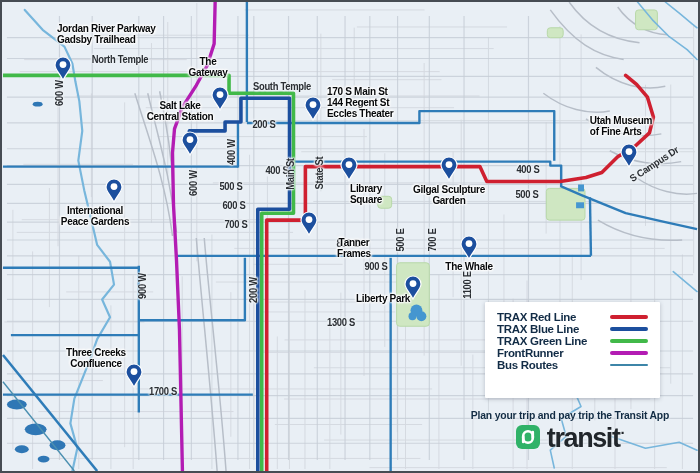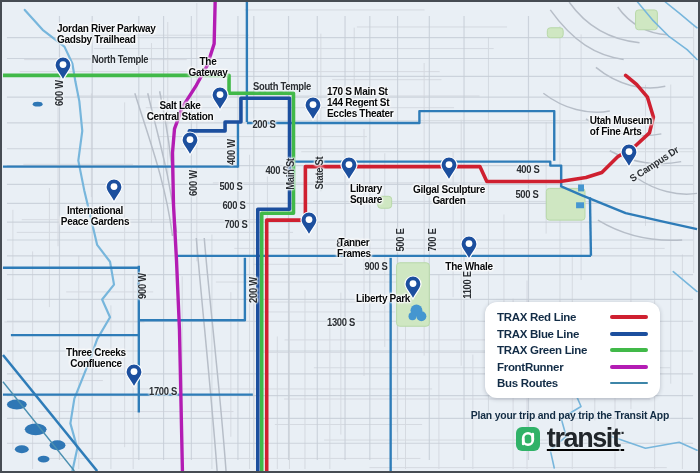--- a/index.html
+++ b/index.html
@@ -7,30 +7,30 @@
     box-sizing:border-box;overflow:hidden;}
   #map-svg{position:absolute;left:0;top:0;width:696px;height:469px;}
   .street-label{position:absolute;font-size:10px;font-weight:700;color:#2a2e33;white-space:nowrap;
     letter-spacing:-0.3px;
     text-shadow:0 0 2px #eef3f7,0 0 2px #eef3f7,0 0 3px #eef3f7,1px 1px 2px #eef3f7,-1px -1px 2px #eef3f7;}
   .poi-label{position:absolute;font-size:10px;font-weight:700;color:#06080a;line-height:1.08;
     letter-spacing:-0.3px;white-space:nowrap;
     text-shadow:0 0 2px #fff,0 0 2px #fff,0 0 3px #fff,1px 1px 2px #fff,-1px -1px 2px #fff,0 0 4px #fff;}
   .pin{position:absolute;width:18px;height:25px;}
   #legend{position:absolute;left:483px;top:300px;width:175px;height:96px;background:#ffffff;
-    border-radius:12px;box-shadow:0 1px 4px rgba(30,40,60,.25);padding:9px 12px;box-sizing:border-box;
-    display:flex;flex-direction:column;justify-content:space-between;}
+    border-radius:1px;box-shadow:0 1px 4px rgba(30,40,60,.25);padding:9px 12px;box-sizing:border-box;
+    display:flex;flex-direction:column;justify-content:flex-start;}
   .legend-row{display:flex;align-items:center;justify-content:space-between;}
   .legend-label{font-size:11.5px;font-weight:800;color:#122c46;letter-spacing:-0.3px;}
   .legend-swatch{width:38px;border-radius:2px;flex:none;}
   #footer-tagline{position:absolute;left:468px;top:408px;width:200px;text-align:center;
     font-size:10.4px;font-weight:800;color:#122c44;letter-spacing:-0.2px;
     text-shadow:0 0 2px #eef3f7,0 0 3px #eef3f7;}
-  #logo-row{position:absolute;left:468px;top:423px;width:200px;display:flex;align-items:center;
-    justify-content:center;gap:7px;text-decoration:underline;}
+  #logo-row{position:absolute;left:468px;top:423px;width:200px;display:flex;
+    justify-content:center;gap:7px;}
   #wordmark{font-size:27px;font-weight:700;color:#21262b;letter-spacing:-1.4px;line-height:1;
     text-shadow:0 0 2px #eef3f7,0 0 3px #eef3f7;}
   #wordmark .brand-dot{font-size:15px;font-weight:900;position:relative;top:-9px;margin-left:1px;}
 </style>
 </head>
 <body>
 
 <div id="map-canvas">
   <svg id="map-svg" viewBox="0 0 700 473">
       <g>

